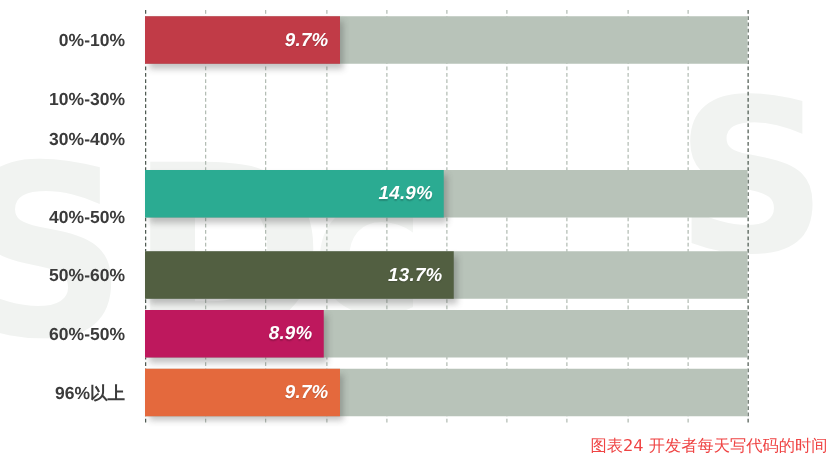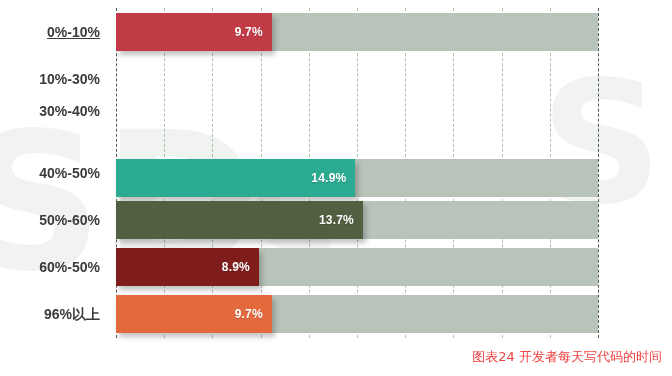--- a/index.html
+++ b/index.html
@@ -90,25 +90,26 @@
     left: 0; top: 0;
     height: 38px;
     box-shadow: 3px 4px 5px rgba(60,60,60,.30);
   }
   .bar-value {
     position: absolute;
     right: 9px;
     top: 50%;
     transform: translateY(-50%);
     color: #ffffff;
-    font-size: 12px;
+    font-size: 15px;
     font-weight: 700;
     letter-spacing: .2px;
     white-space: nowrap;
     text-shadow: 0 1px 1px rgba(0,0,0,.18);
+    font-style: italic;
   }
 
   
   .cat-label {
     position: absolute;
     right: 662px;           
     width: 104px;
     text-align: right;
     font-size: 14px;
     font-weight: 700;
@@ -148,21 +149,21 @@
 
 <div class="watermark-layer">
   <div class="wm wm-1">SD</div>
   <div class="wm wm-2">S</div>
   <div class="wm wm-3">C</div>
 </div>
 
 <div class="chart">
 
   <div class="labels" id="labels-col">
-      <div class="cat-label" style="top: 5px; text-decoration: underline;">0%-10%</div>
+      <div class="cat-label" style="top: 5px;">0%-10%</div>
       <div class="cat-label" style="top: 52px;">10%-30%</div>
       <div class="cat-label" style="top: 84px;">30%-40%</div>
       <div class="cat-label" style="top: 146px;">40%-50%</div>
       <div class="cat-label" style="top: 193px;">50%-60%</div>
       <div class="cat-label" style="top: 240px;">60%-50%</div>
       <div class="cat-label" style="top: 287px;">96%以上</div>
     </div>
 
   <div class="plot" id="plot-area">
     <div id="gridlines">
@@ -178,35 +179,35 @@
         <div class="gridline" style="left: 433.8px;"></div>
         <div class="gridline axis-end" style="left: 482px;"></div>
       </div>
     <div class="rows" id="rows">
         <div class="row" style="top: 5px;">
           <div class="track" style="background: rgb(184, 195, 185);"></div>
           <div class="bar" style="width: 155.847px; background: rgb(193, 59, 71);">
             <span class="bar-value">9.7%</span>
           </div>
         </div>
-        <div class="row" style="top: 151px; border-radius: 10px;">
+        <div class="row" style="top: 128px; border-radius: 10px;">
           <div class="track" style="background: rgb(184, 195, 185);"></div>
           <div class="bar" style="width: 239.393px; background: rgb(43, 171, 146);">
             <span class="bar-value">14.9%</span>
           </div>
         </div>
         <div class="row" style="top: 193px;">
           <div class="track" style="background: rgb(184, 195, 185);"></div>
           <div class="bar" style="width: 247px; background: rgb(82, 95, 65);">
             <span class="bar-value">13.7%</span>
           </div>
         </div>
         <div class="row" style="top: 240px;">
           <div class="track" style="background: rgb(184, 195, 185);"></div>
-          <div class="bar" style="width: 142.993px; background: #7f1d1d;">
+          <div class="bar" style="width: 142.993px; background: #be185d;">
             <span class="bar-value">8.9%</span>
           </div>
         </div>
         <div class="row" style="top: 287px;">
           <div class="track" style="background: rgb(184, 195, 185);"></div>
           <div class="bar" style="width: 155.847px; background: rgb(228, 105, 61);">
             <span class="bar-value">9.7%</span>
           </div>
         </div>
       </div>

